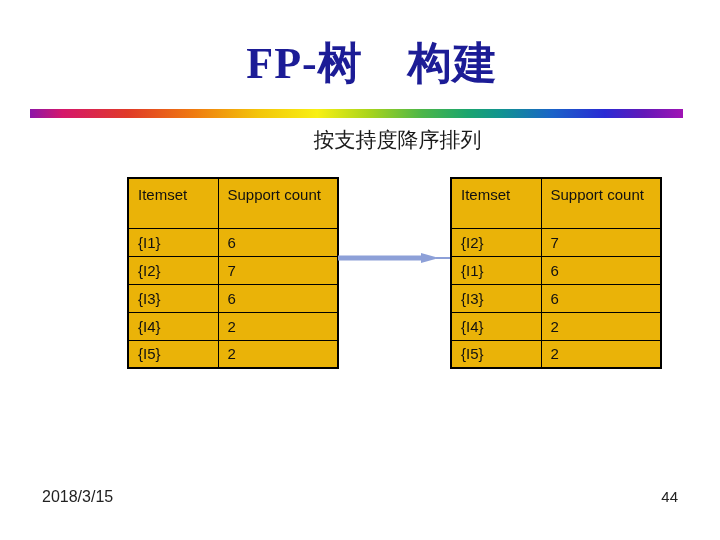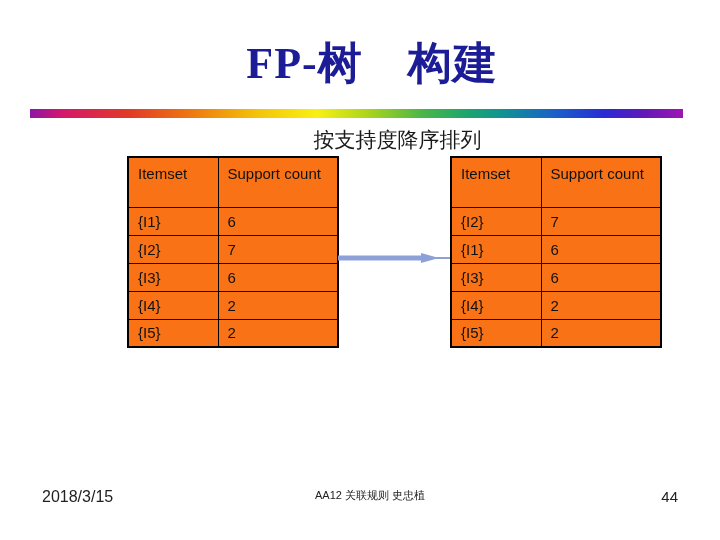--- a/index.html
+++ b/index.html
@@ -38,26 +38,26 @@
     top: 126px; left: 0; width: 720px;
     box-sizing: border-box;
     padding-left: 75px;
     text-align: center;
     font-family: "Liberation Serif", serif;
     font-size: 21px;
     color: #1a1a1a;
   }
   table.itemtbl {
     position: absolute;
-    top: 156px;
+    top: 177px;
     width: 210px;
     border-collapse: collapse;
     table-layout: fixed;
     border: 2px solid #000;
-    background: #f97316;
+    background: #eab308;
   }
   table.itemtbl.left  { left: 127px; }
   table.itemtbl.right { left: 450px; }
   .itemtbl col.c1 { width: 90px; }
   .itemtbl col.c2 { width: 120px; }
   .itemtbl th, .itemtbl td {
     border: 1px solid #000;
     box-sizing: border-box;
     text-align: left;
     font-size: 15px;
@@ -181,16 +181,15 @@
         <td>2</td>
       </tr>
       <tr>
         <td>{I5}</td>
         <td>2</td>
       </tr>
     </tbody>
   </table>
 
   <div class="footer-date">2018/3/15</div>
-  <div class="footer-credit">AA12 关联规则 史忠植</div>
   <div class="footer-page">44</div>
 
 </div>
 
 </body></html>

